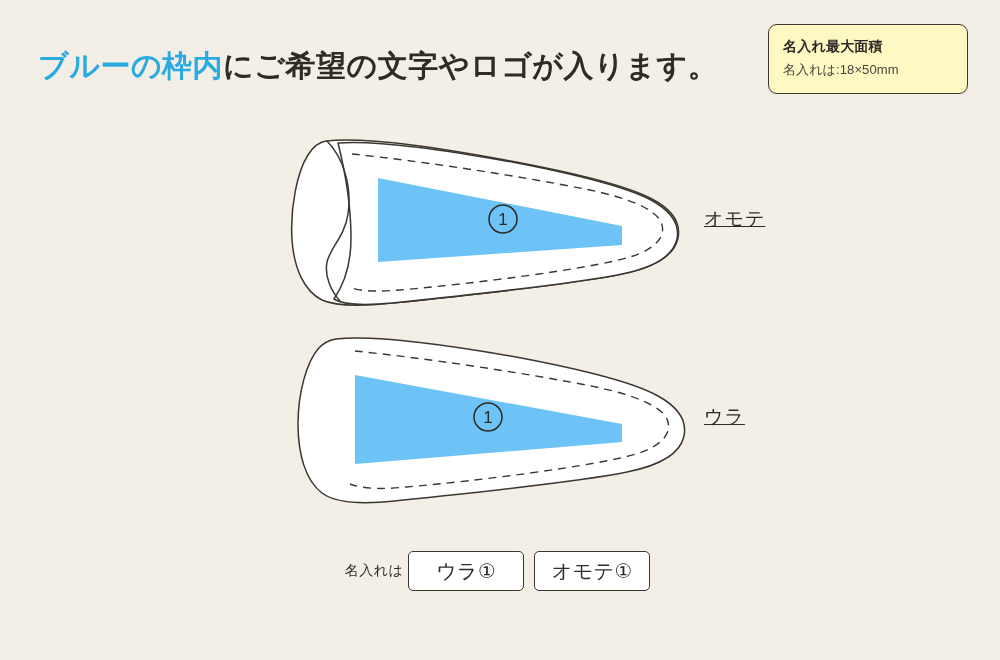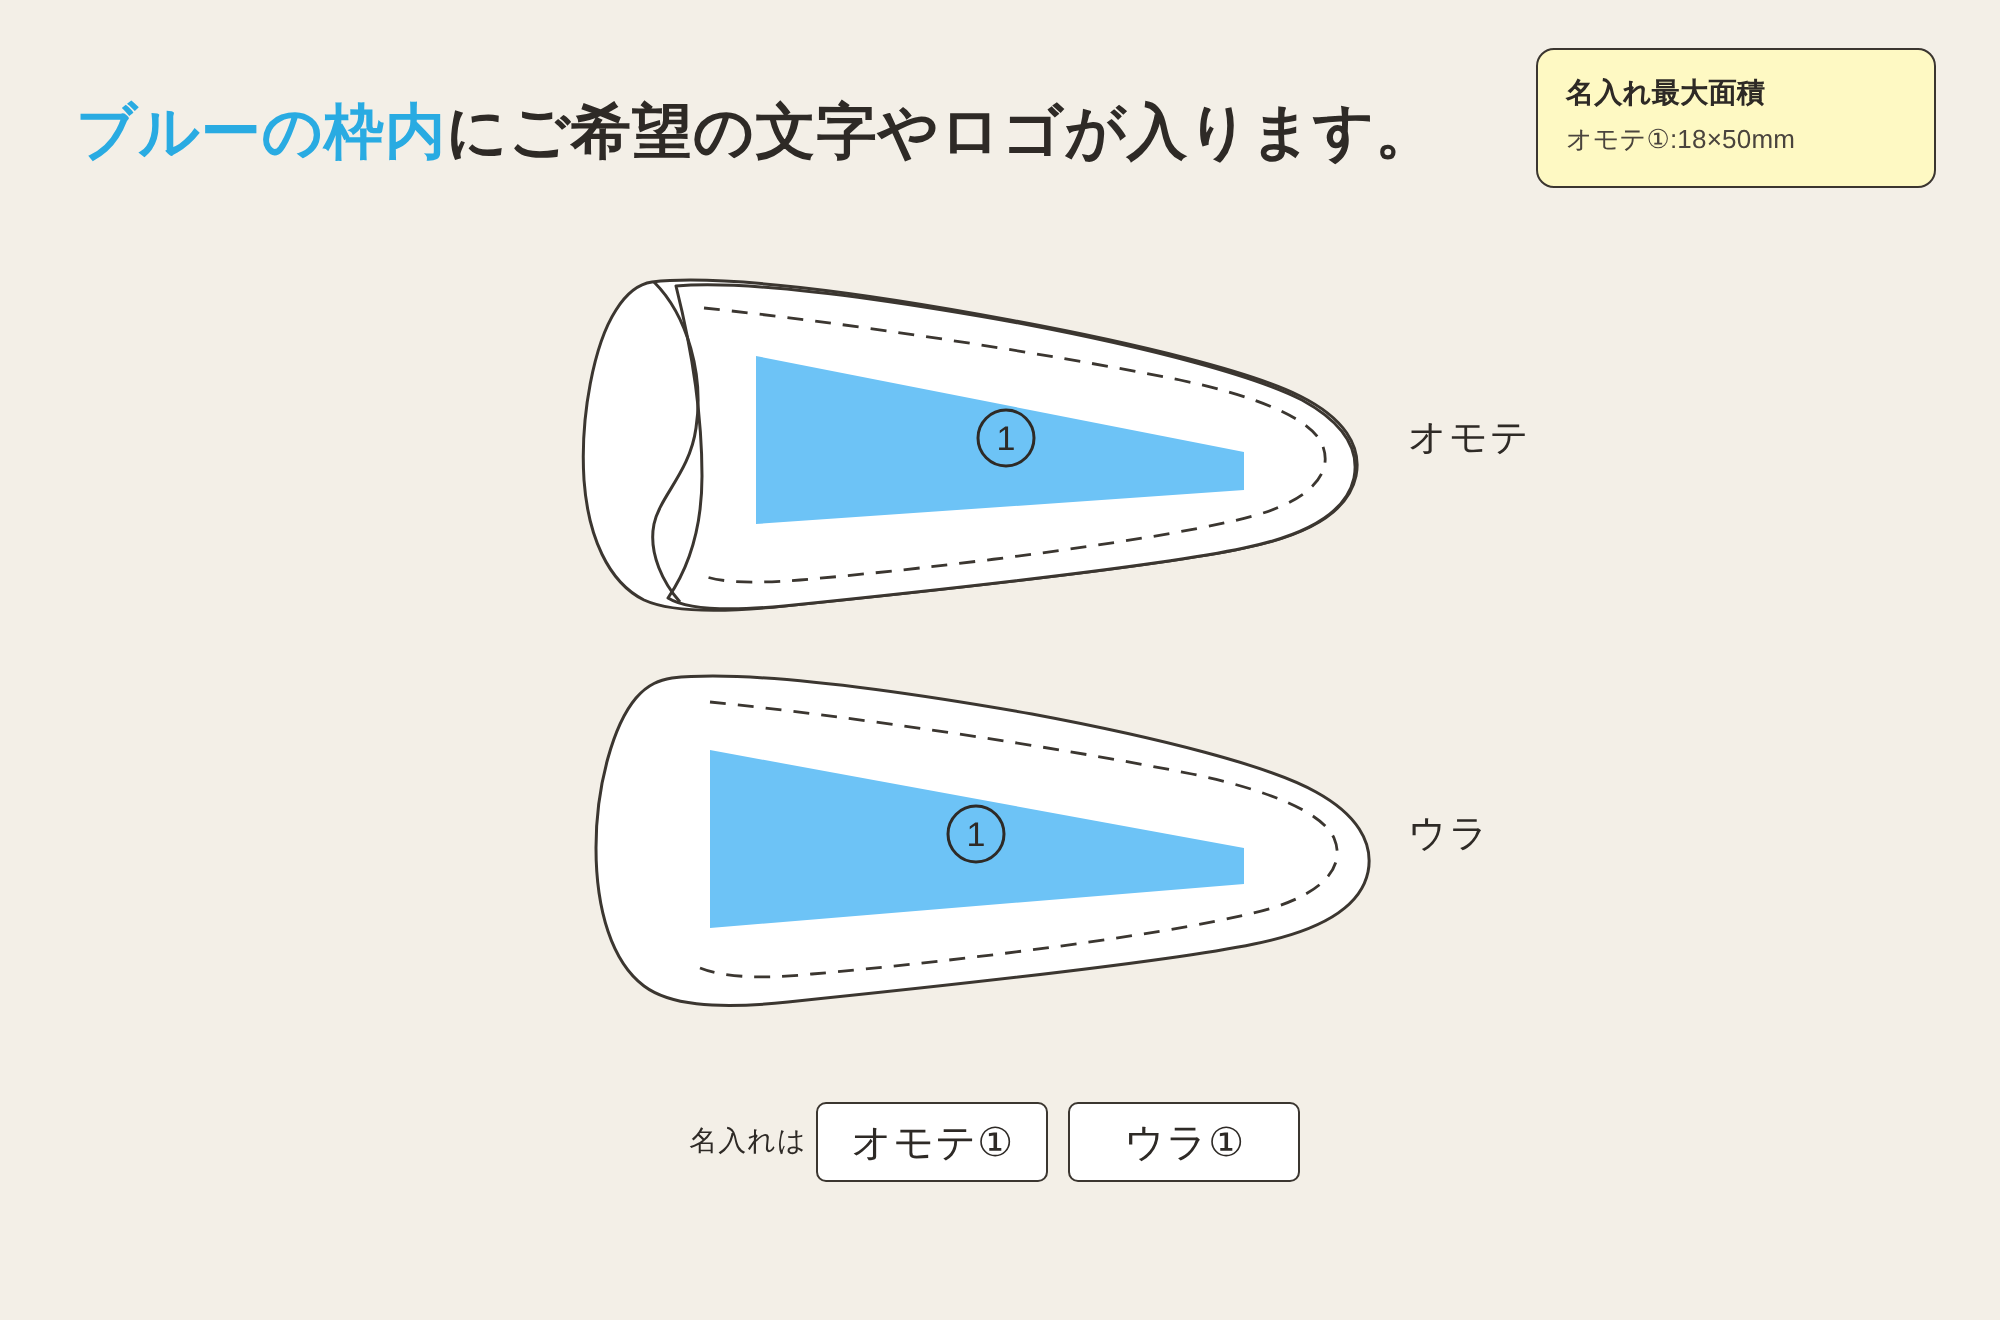--- a/index.html
+++ b/index.html
@@ -74,20 +74,21 @@
     top: 0;
   }
 
   
   .side-label {
     position: absolute;
     font-size: 19px;
     color: #2e2a26;
     letter-spacing: 1px;
     white-space: nowrap;
+    text-decoration: underline;
   }
   .side-label.front { left: 704px; top: 206px; }
   .side-label.back  { left: 704px; top: 404px; }
 
   
   .chooser {
     position: absolute;
     left: 0;
     top: 551px;
     width: 1000px;
@@ -125,21 +126,21 @@
 <body>
 
 <div class="stage">
 
   <div class="headline">
     <span class="hl-blue">ブルーの枠内</span><span>にご希望の文字やロゴが入ります。</span>
   </div>
 
   <div class="info-box">
     <div class="info-title">名入れ最大面積</div>
-    <div class="info-line">オモテ①:18×50mm</div>
+    <div class="info-line">名入れは:18×50mm</div>
   </div>
 
   <svg class="diagram" width="1000" height="660" viewBox="0 0 1000 660">
 
     <g>
 
       <path d="M 326,141
                C 360,137 430,146 505,160
                C 570,172 626,186 650,198
                C 672,209 681,223 678,238
@@ -207,17 +208,17 @@
         <text x="488" y="423" text-anchor="middle" font-family="Liberation Sans, DejaVu Sans, sans-serif" font-size="17" fill="#2e2a26">1</text>
       </g>
     </g>
   </svg>
 
   <div class="side-label front">オモテ</div>
   <div class="side-label back">ウラ</div>
 
   <div class="chooser">
     <span class="chooser-text">名入れは</span>
+    <span class="chooser-btn">ウラ①</span>
     <span class="chooser-btn">オモテ①</span>
-    <span class="chooser-btn">ウラ①</span>
   </div>
 
 </div>
 
 </body></html>

